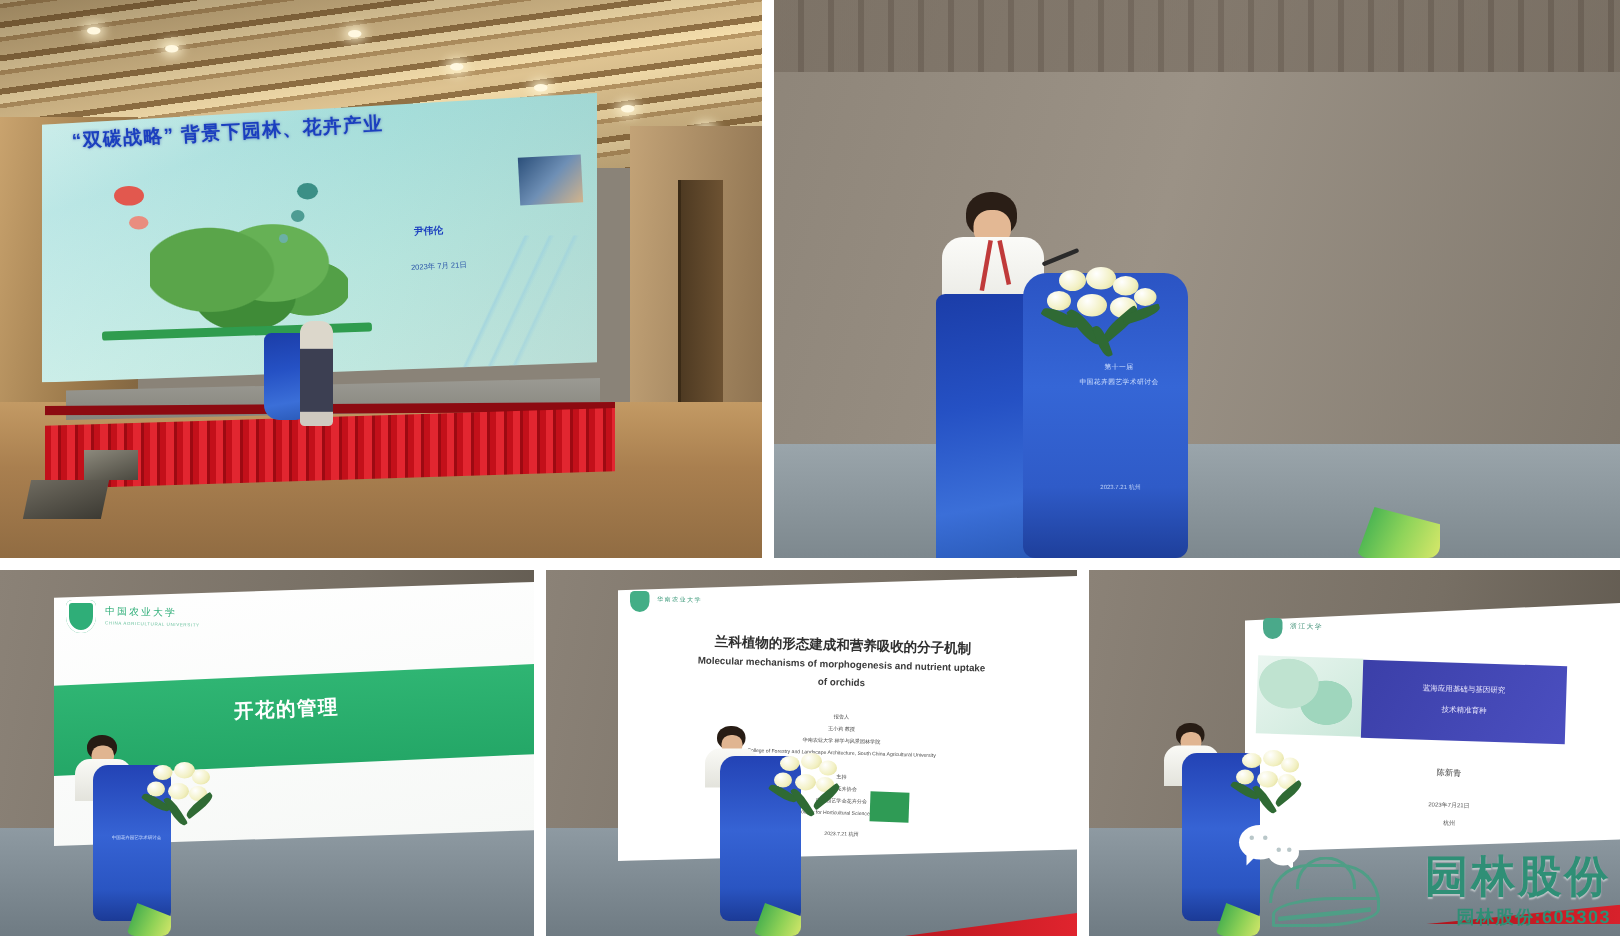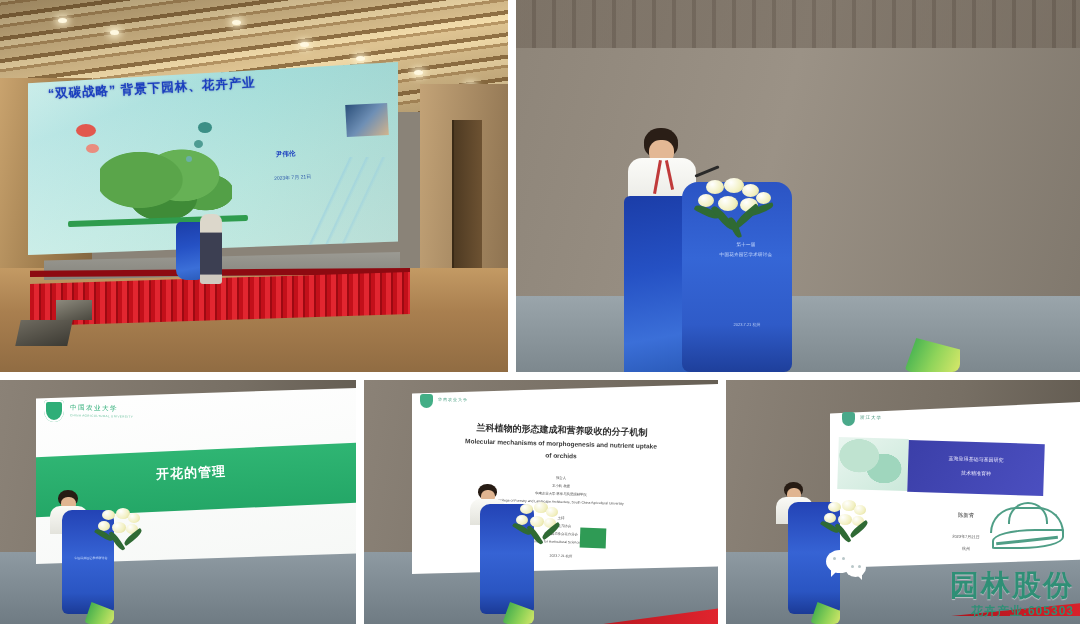--- a/index.html
+++ b/index.html
@@ -487,21 +487,21 @@
   .wechat .d{ position:absolute; width:3.4px; height:3.4px; background:#b9c7c9; border-radius:50%; }
   .wechat .d1{ left:7px; top:9px; } .wechat .d2{ left:16px; top:9px; }
   .wechat .d3{ right:12px; top:17px; } .wechat .d4{ right:5px; top:17px; }
   #watermark .wm-brand{
     font-size:26px; font-weight:bold; color:rgba(255,255,255,.92);
     letter-spacing:1px; line-height:1;
     text-shadow:0 1px 2px rgba(0,0,0,.18);
     white-space:nowrap;
   }
   #watermark .wm-row2{
-    position:absolute; right:2px; bottom:2px; display:flex; align-items:flex-end; gap:20px;flex-direction:column;
+    position:absolute; right:2px; bottom:2px; display:flex; align-items:flex-end; gap:20px;
   }
   .leaf-logo{ width:92px; height:46px; position:relative; flex:0 0 auto; }
   .leaf-logo .cloud{
     position:absolute; left:8px; top:2px; width:74px; height:26px;
     border:2.5px solid #4f9e86; border-bottom:none;
     border-radius:38px 38px 0 0;
   }
   .leaf-logo .cloud2{
     position:absolute; left:26px; top:-3px; width:40px; height:22px;
     border:2.5px solid #4f9e86; border-bottom:none;
@@ -744,18 +744,18 @@
     </div>
     <div class="wm-row2">
       <div class="leaf-logo">
         <div class="cloud"></div>
           <div class="cloud2"></div>
         <div class="leaf"></div>
           <div class="stem"></div>
       </div>
       <div class="wm-right">
         <div class="wm-sub-brand">园林股份</div>
-        <div class="wm-code">花卉产业:605303</div>
+        <div class="wm-code">园林股份:605303</div>
       </div>
     </div>
   </div>
 
 </div>
 
 </body></html>

